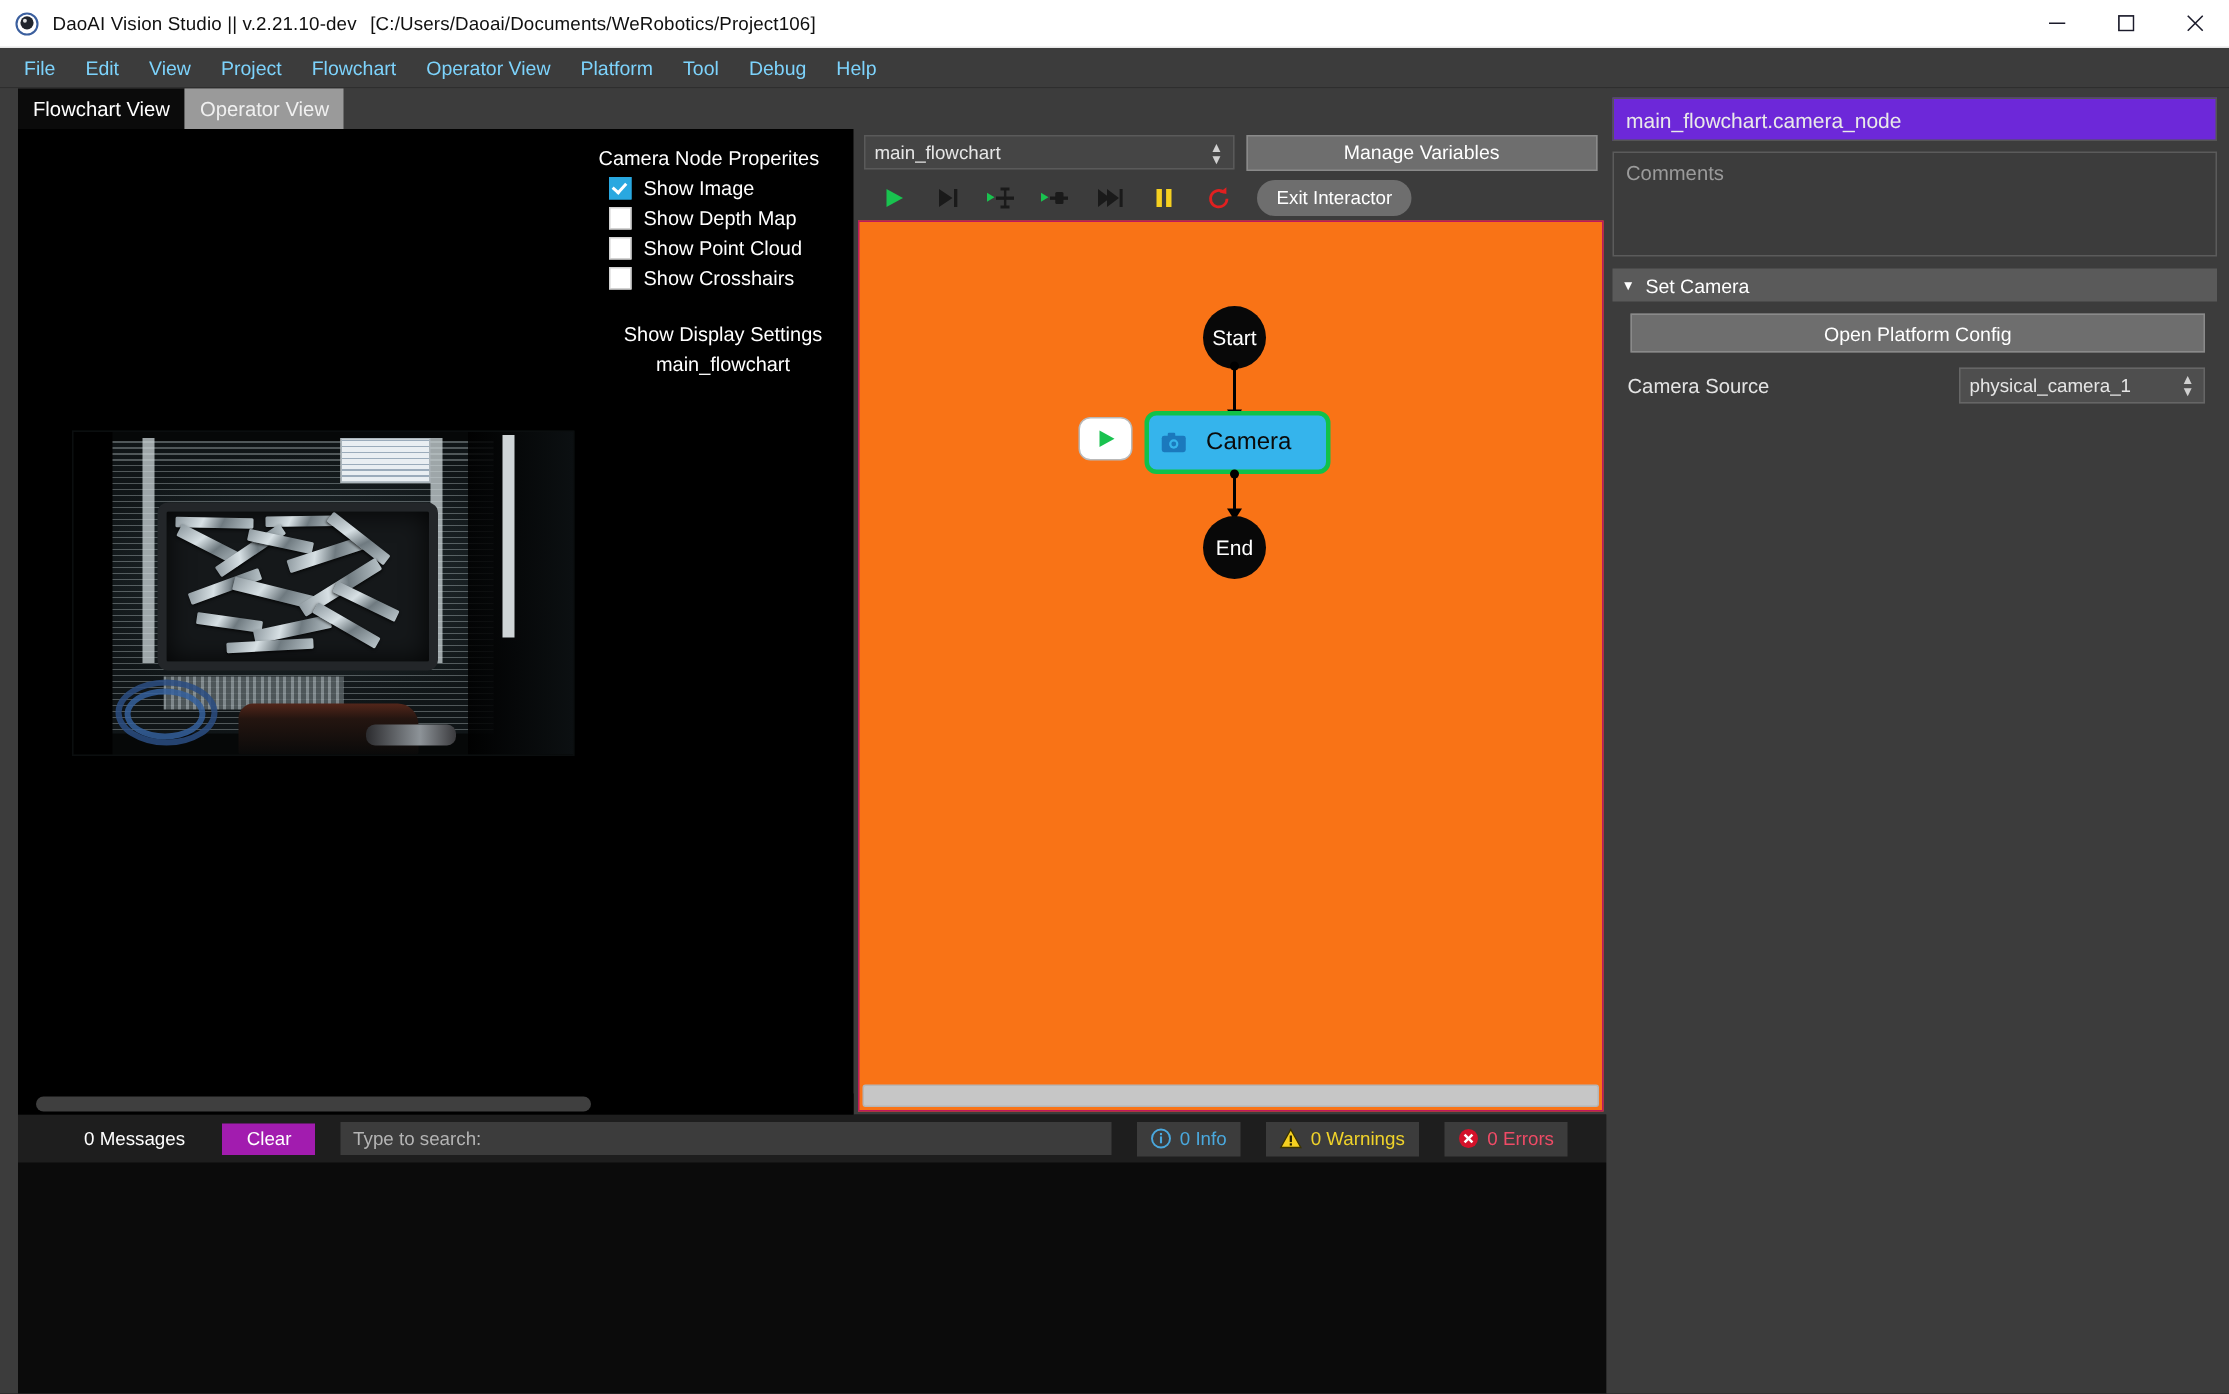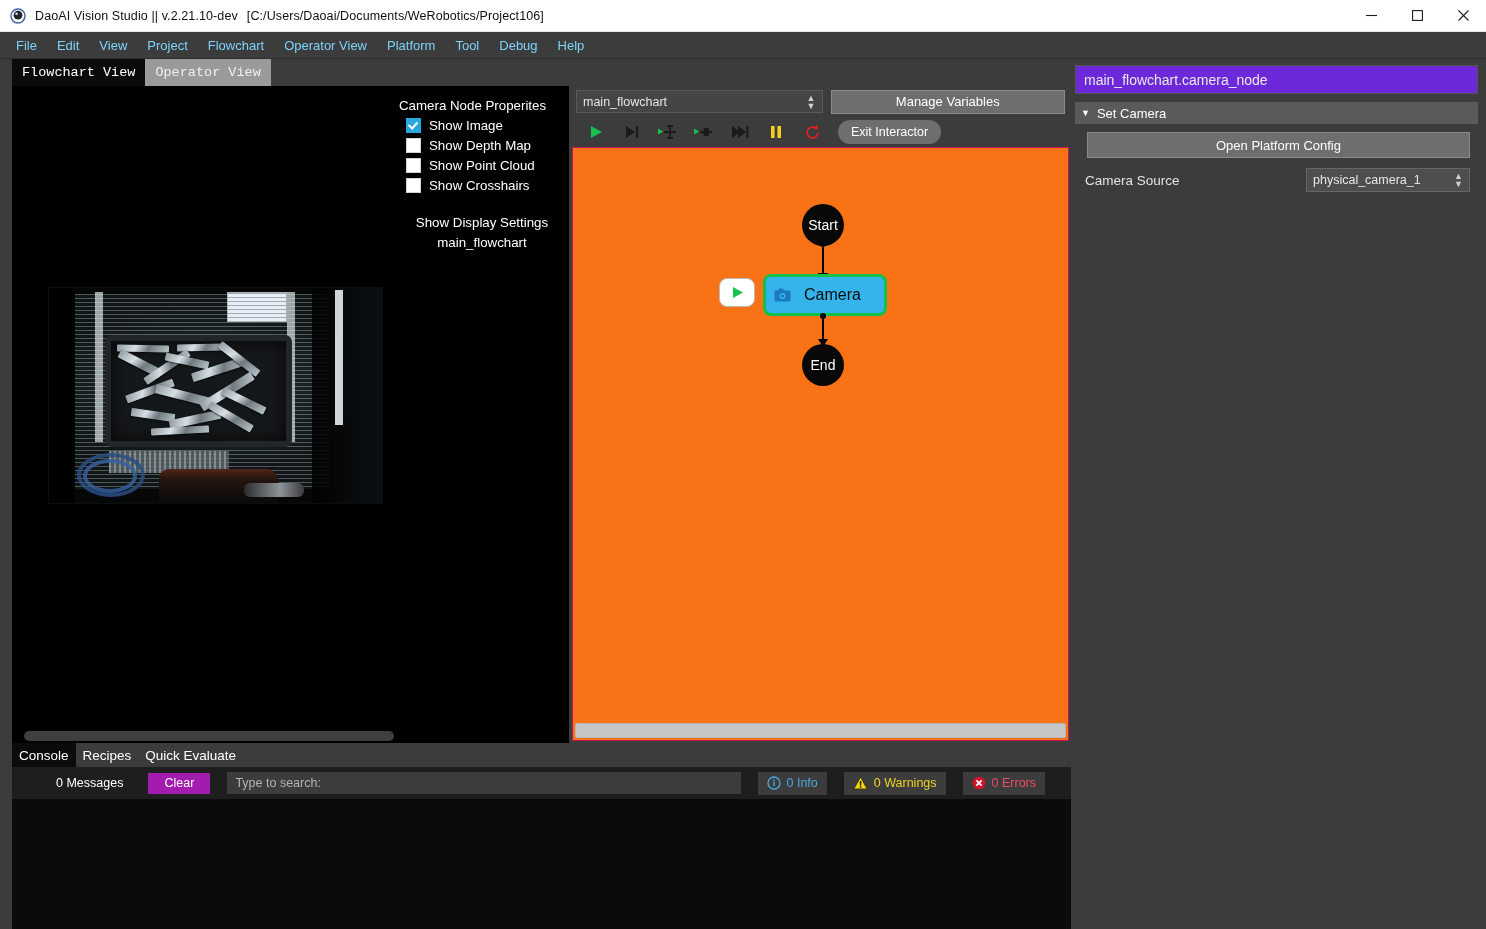--- a/index.html
+++ b/index.html
@@ -71,21 +71,20 @@
     width: 1071px; min-width: 1071px;
     display: flex; flex-direction: column; min-height: 0;
   }
 
   
   .view-tabs {
     height: 27px; min-height: 27px;
     background: #3c3c3c;
     display: flex; align-items: stretch;
     padding-left: 12px;
-    font-family: Liberation Mono, monospace;
   }
   .vtab {
     font-size: 13.5px;
     padding: 3px 10px 3px 10px;
     display: flex; align-items: center;
     color: #f0f0f0; background: #9a9a9a;
   }
   .vtab.active { background: #0b0b0b; color: #ffffff; }
 
   .upper-area {
@@ -621,25 +620,20 @@
             </div>
 
             <div class="canvas-scroll">
               <div class="thumb"></div>
             </div>
           </div>
         </div>
       </div>
 
       <div class="console-pane">
-        <div class="console-tabs">
-          <div class="ctab active">Console</div>
-          <div class="ctab">Recipes</div>
-          <div class="ctab">Quick Evaluate</div>
-        </div>
         <div class="console-bar">
           <span class="msg-count">0 Messages</span>
           <div class="clear-btn">Clear</div>
           <input class="search-input" type="text" placeholder="Type to search:" style="">
           <div class="status-chip info">
             <svg width="14" height="14" viewBox="0 0 14 14">
               <circle cx="7" cy="7" r="6" fill="none" stroke="#4aa8dd" stroke-width="1.3"></circle>
               <rect x="6.3" y="5.6" width="1.4" height="4.6" fill="#4aa8dd"></rect>
               <rect x="6.3" y="3.3" width="1.4" height="1.5" fill="#4aa8dd"></rect>
             </svg>
@@ -661,20 +655,21 @@
             </svg>
             <span>0 Errors</span>
           </div>
         </div>
         <div class="console-body"></div>
       </div>
     </div>
 
     <div class="right-panel">
       <div class="rp-title">main_flowchart.camera_node</div>
+      <div class="rp-comments">Comments</div>
       <div class="rp-section">
         <span class="caret">▼</span>
         <span>Set Camera</span>
       </div>
       <div class="rp-btn">Open Platform Config</div>
       <div class="rp-row">
         <span class="rp-label">Camera Source</span>
         <div class="rp-combo">
           <span>physical_camera_1</span>
           <span class="spin">▲<br>▼</span>

